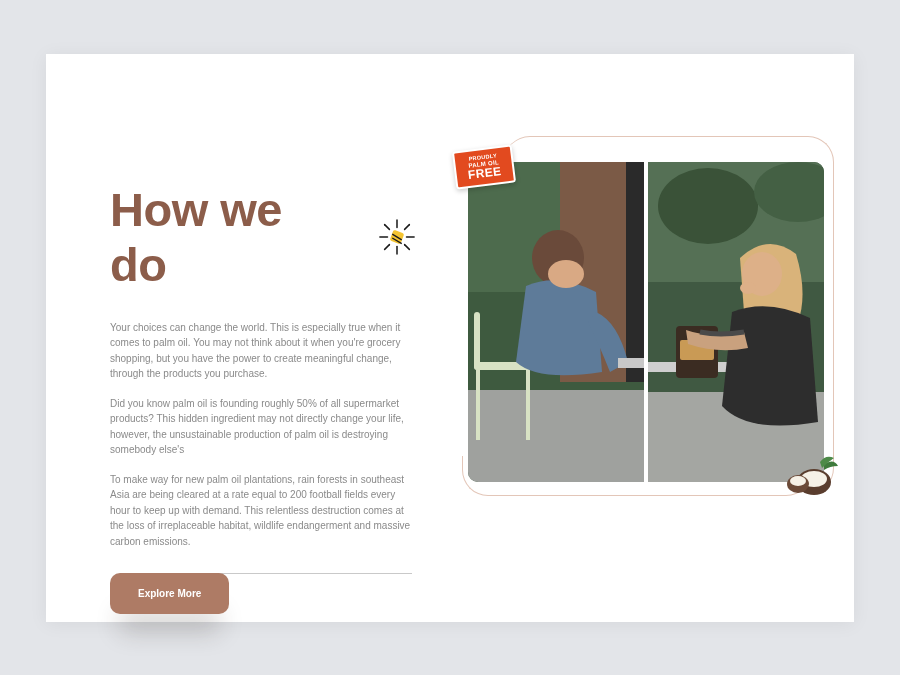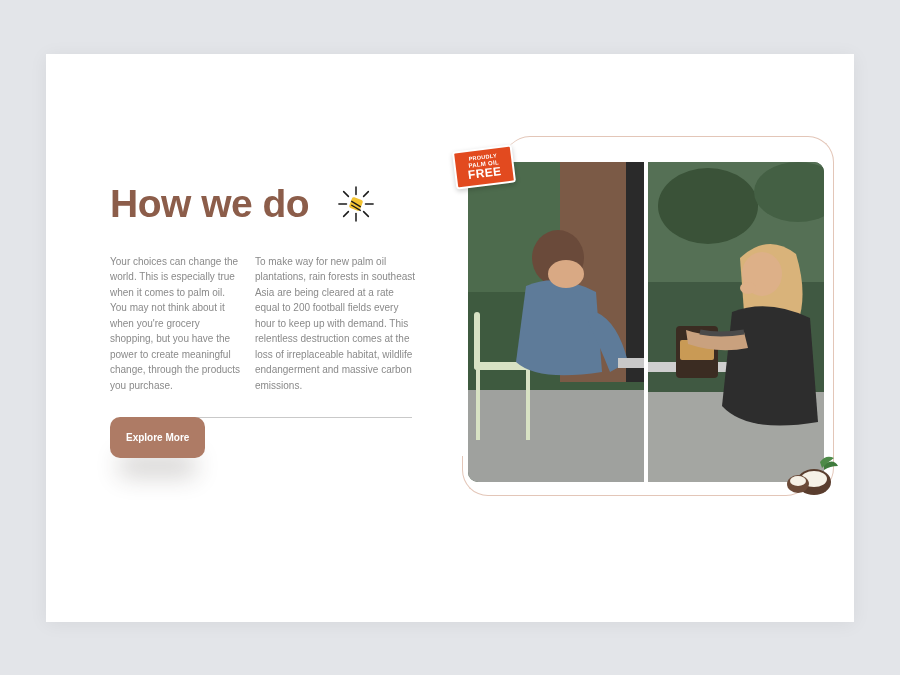--- a/index.html
+++ b/index.html
@@ -24,36 +24,36 @@
       left: 64px;
       top: 128px;
       width: 306px;
     }
     .heading-row {
       display: flex;
       align-items: center;
       gap: 28px;
     }
     .heading {
-      font-size: 39px;
+      font-size: 47px;
       font-weight: 600;
       color: #8c5d4a;
       letter-spacing: -0.5px;
     }
     .sparkle-icon {
       width: 38px;
       height: 38px;
       position: relative;
       display: inline-block;
       flex: 0 0 auto;
     }
     .body-text {
       margin-top: 28px;
       display: flex;
-      flex-direction: row;
+      flex-direction: column;
       gap: 14px;
     }
     .body-text p {
       font-size: 10px;
       line-height: 1.55;
       color: #8a8a8a;
       font-weight: 400;
     }
     .divider {
       margin-top: 24px;
@@ -63,21 +63,21 @@
       position: relative;
       left: 12px;
     }
     .cta-button {
       margin-top: -1px;
       background: #ae7b65;
       color: #ffffff;
       font-size: 10px;
       font-weight: 600;
       border: none;
-      padding: 15px 16px;
+      padding: 15px 28px;
       border-radius: 10px;
       cursor: pointer;
       box-shadow: 0 28px 24px -10px rgba(50,40,35,0.22);
       position: relative;
       z-index: 2;
     }
     .image-panel {
       position: absolute;
       right: 30px;
       top: 108px;
@@ -172,20 +172,21 @@
           </g>
           <rect x="14" y="14" width="12" height="12" rx="2" fill="#f4c431" transform="rotate(20 20 20)"></rect>
           <line x1="15" y1="17" x2="25" y2="23" stroke="#1a1a1a" stroke-width="1.4"></line>
           <line x1="15" y1="21" x2="25" y2="27" stroke="#1a1a1a" stroke-width="1.4"></line>
         </svg>
       </span>
     </div>
 
     <div class="body-text">
       <p>Your choices can change the world. This is especially true when it comes to palm oil. You may not think about it when you're grocery shopping, but you have the power to create meaningful change, through the products you purchase.</p>
+      <p>Did you know palm oil is founding roughly 50% of all supermarket products? This hidden ingredient may not directly change your life, however, the unsustainable production of palm oil is destroying somebody else's</p>
       <p>To make way for new palm oil plantations, rain forests in southeast Asia are being cleared at a rate equal to 200 football fields every hour to keep up with demand. This relentless destruction comes at the loss of irreplaceable habitat, wildlife endangerment and massive carbon emissions.</p>
     </div>
 
     <div class="divider"></div>
 
     <button class="cta-button">Explore More</button>
   </div>
 
   <div class="image-panel">
     <div class="panel-border"></div>

